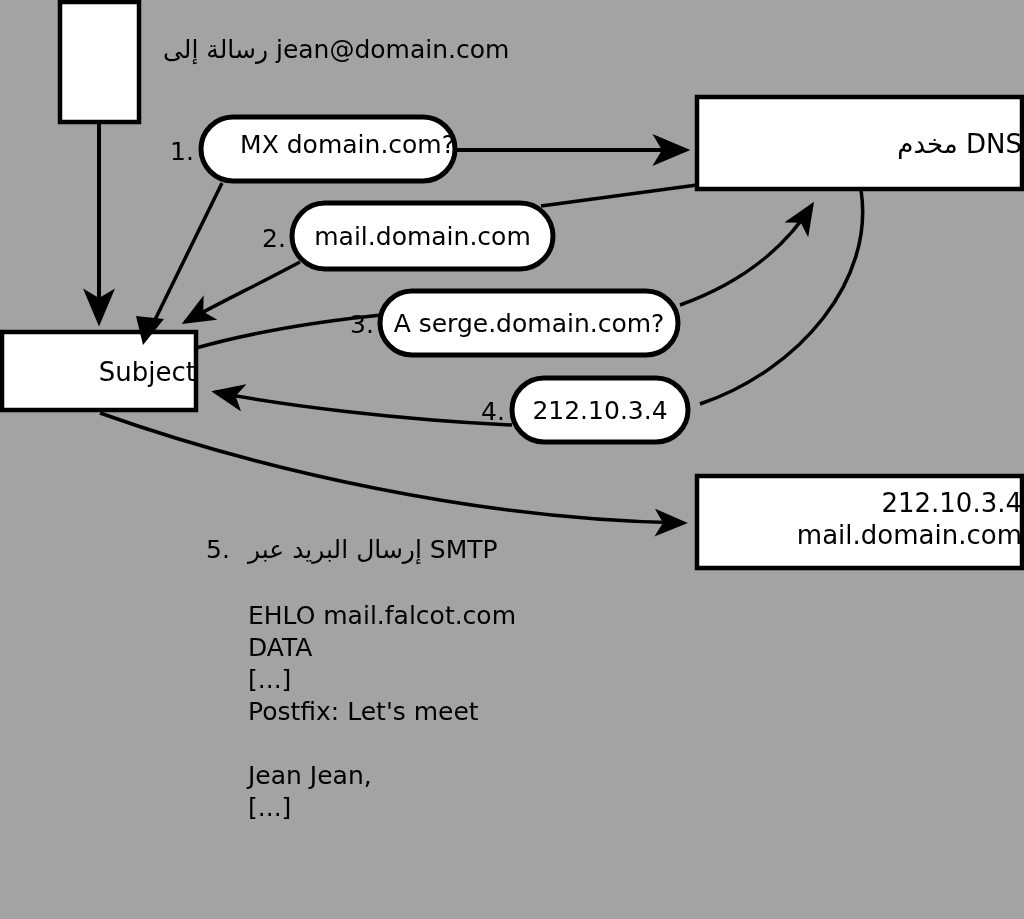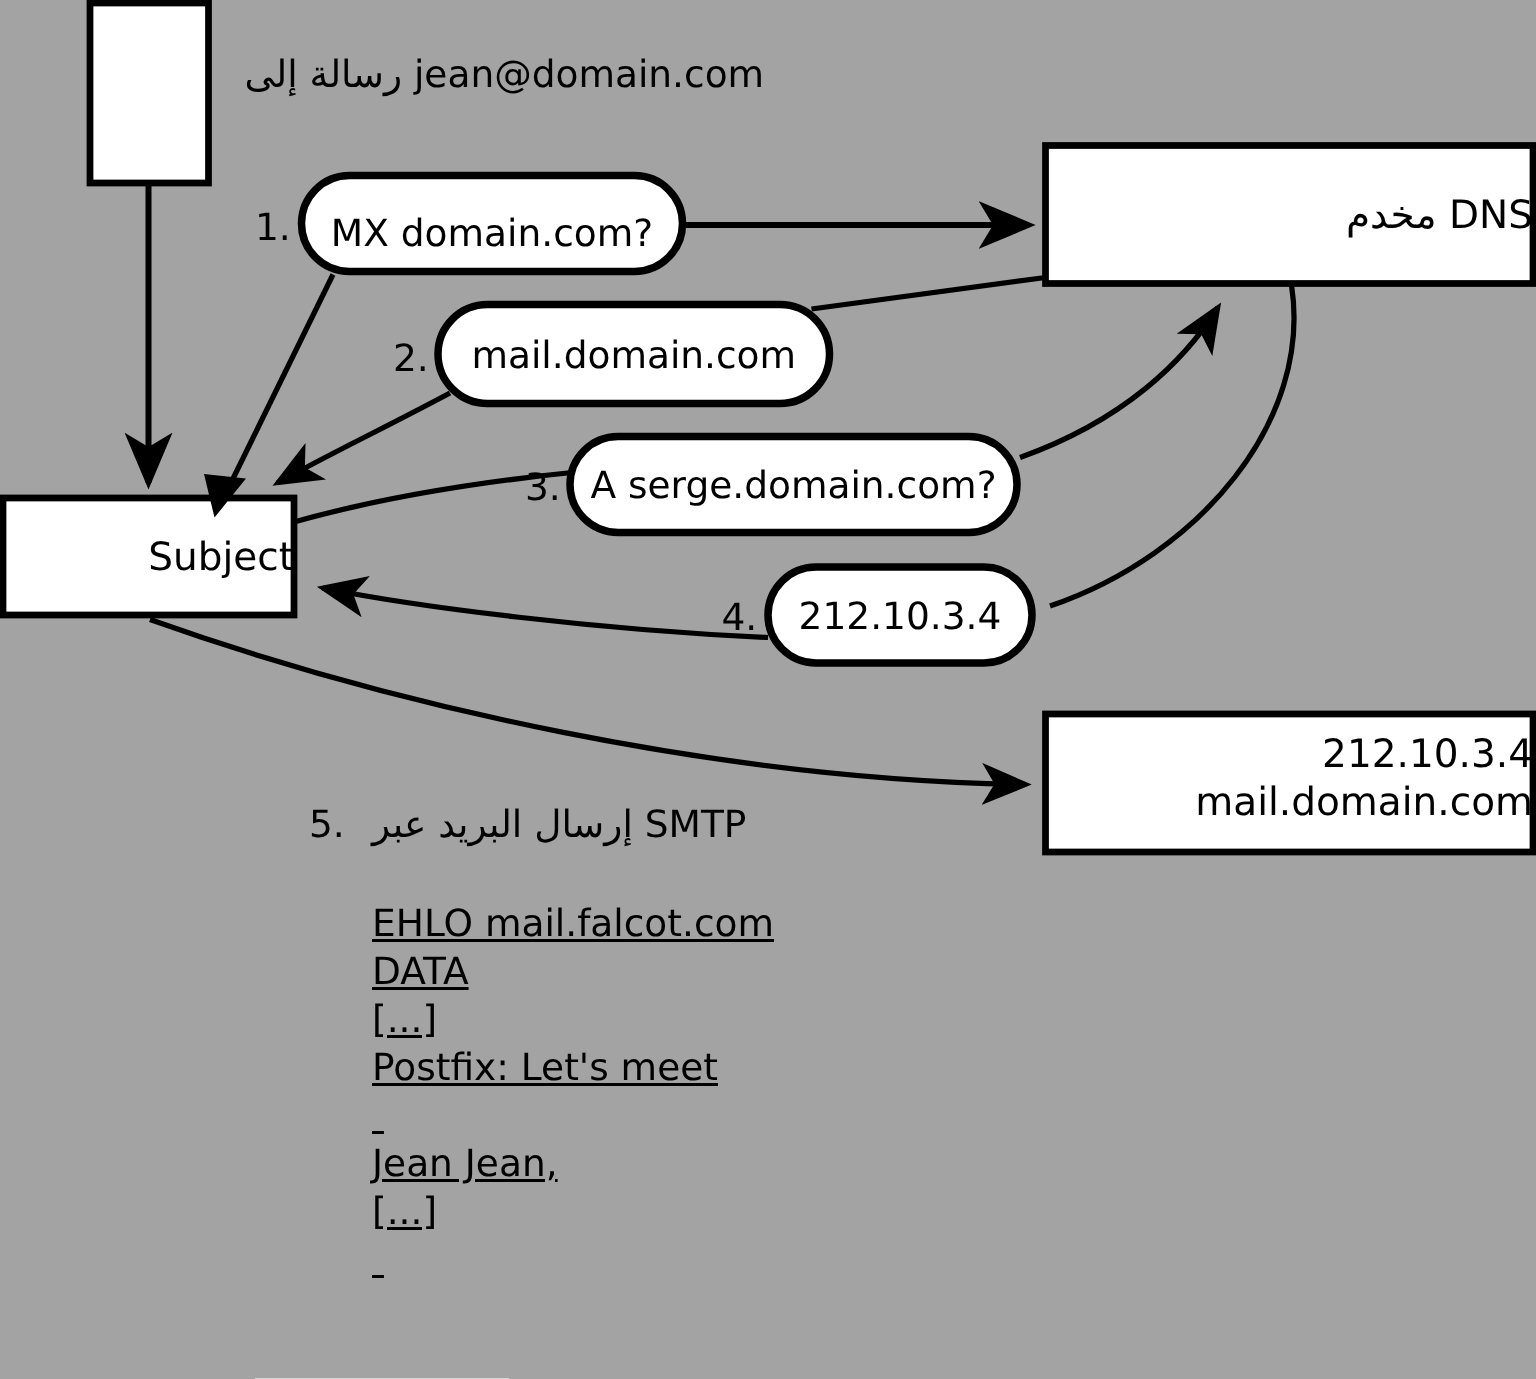--- a/index.html
+++ b/index.html
@@ -126,23 +126,23 @@
   <div class="lbl node-text" style="left:697px; top:131px; width:325px;">مخدم DNS</div>
 
   <div class="lbl node-text" style="left:697px; top:490px; width:325px;">212.10.3.4</div>
   <div class="lbl node-text" style="left:697px; top:522px; width:325px;">mail.domain.com</div>
 
   <div class="lbl step-num" style="left:170px; top:139px;">1.</div>
   <div class="lbl step-num" style="left:262px; top:226px;">2.</div>
   <div class="lbl step-num" style="left:350px; top:312px;">3.</div>
   <div class="lbl step-num" style="left:481px; top:399px;">4.</div>
 
-  <div class="lbl bubble-text" style="left:201px; top:143px; width:254px;">MX domain.com?</div>
+  <div class="lbl bubble-text" style="left:201px; top:132px; width:254px;text-align:right;">MX domain.com?</div>
   <div class="lbl bubble-text" style="left:292px; top:224px; width:261px;">mail.domain.com</div>
   <div class="lbl bubble-text" style="left:380px; top:311px; width:298px;">A serge.domain.com?</div>
   <div class="lbl bubble-text" style="left:512px; top:398px; width:176px;">212.10.3.4</div>
 
   <div class="lbl step-num" style="left:206px; top:537px;">5.</div>
   <div class="lbl caption" style="left:248px; top:537px; width:420px;">إرسال البريد عبر SMTP</div>
 
-  <div class="lbl transcript" style="left:248px; top:600px; width:700px;text-decoration:underline;"><div>EHLO mail.falcot.com</div><div>DATA</div><div>[...]</div><div>Postfix: Let's meet</div><div>&nbsp;</div><div>Jean Jean,</div><div>[...]</div><div>&nbsp;</div></div>
+  <div class="lbl transcript" style="left:248px; top:600px; width:700px;"><div>EHLO mail.falcot.com</div><div>DATA</div><div>[...]</div><div>Postfix: Let's meet</div><div>&nbsp;</div><div>Jean Jean,</div><div>[...]</div><div>&nbsp;</div></div>
 
 </div>
 
 </body></html>

